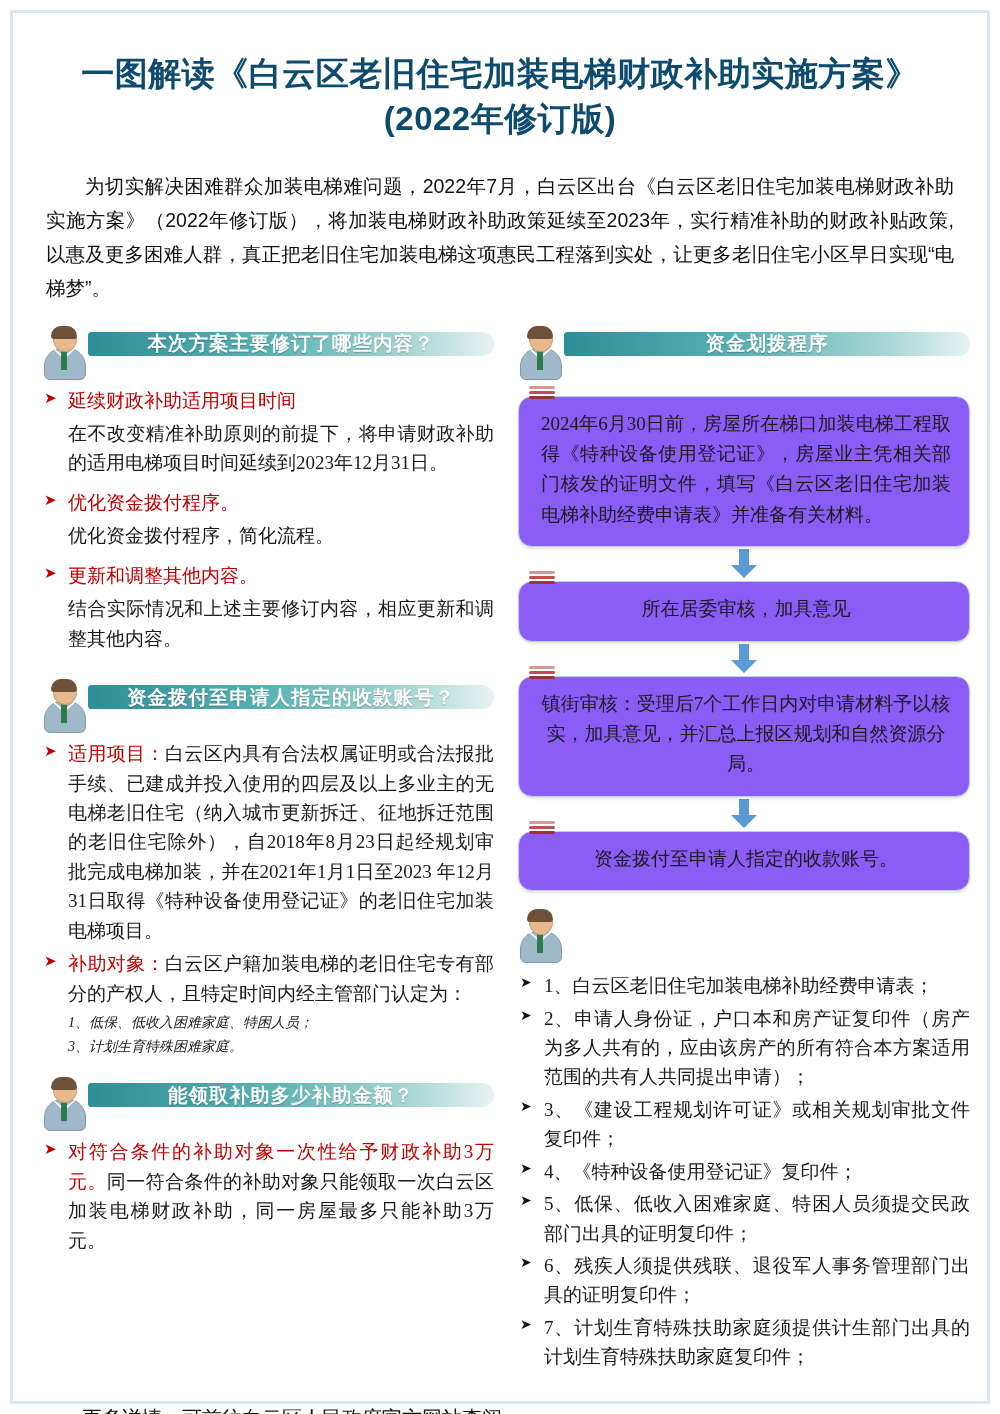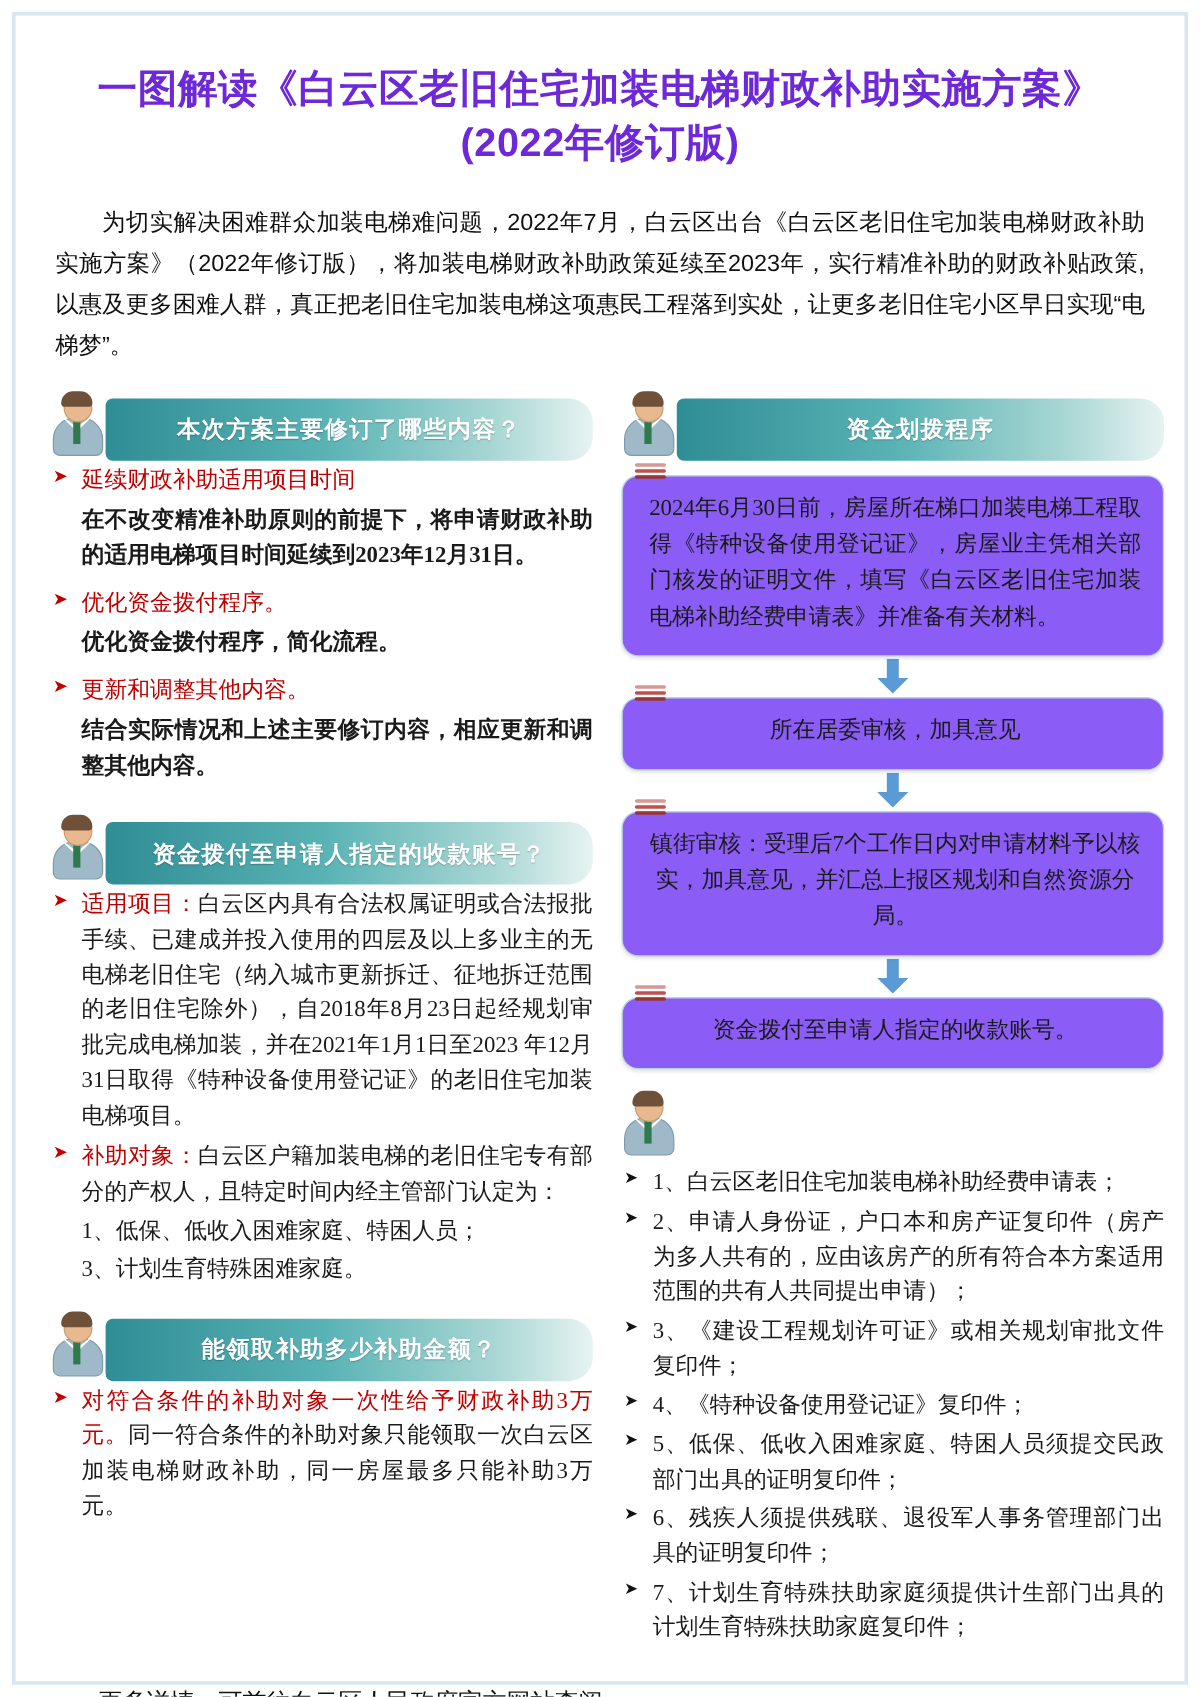--- a/index.html
+++ b/index.html
@@ -18,21 +18,21 @@
   }
   .inner {
     position:absolute; left:28px; top:28px; right:28px; bottom:28px;
   }
   h1.title {
     text-align:center;
     font-family:"Liberation Sans", sans-serif;
     font-weight:bold;
     font-size:33px;
     line-height:1.35;
-    color:#6d28d9;
+    color:#0c4a6e;
     margin:24px 0 0 0;
     letter-spacing:0.5px;
   }
   .title .line2 { display:block; }
   .intro {
     margin:28px 18px 0 18px;
     font-family:"Liberation Sans", sans-serif;
     font-size:19.5px;
     line-height:1.75;
     text-indent:2em;
@@ -74,21 +74,21 @@
   .person .tie {
     position:absolute; left:19px; top:22px; width:6px; height:20px;
     background:#2f7a4d;
   }
   .person .collar {
     position:absolute; left:11px; top:20px; width:22px; height:12px;
     background:#ffffff;
     clip-path:polygon(0 0, 50% 70%, 100% 0, 100% 12%, 50% 100%, 0 12%);
   }
   .banner {
-    position:absolute; left:46px; top:0; right:0; height:52px;
+    position:absolute; left:46px; top:0; right:0; height:24px;
     background:linear-gradient(to right, #2f8d95 0%, #59b3b5 45%, #a9d7d4 80%, #e7f3f2 100%);
     border-radius:6px 20px 20px 6px;
     display:flex; align-items:center; justify-content:center;
     color:#ffffff;
     font-family:"Liberation Sans", sans-serif;
     font-size:19.5px;
     font-weight:bold;
     letter-spacing:1px;
     text-shadow:0 1px 1px rgba(0,0,0,0.25);
   }
@@ -109,23 +109,22 @@
     color:#c00000;
     font-size:15px;
     line-height:1.7;
   }
   .red { color:#c00000; }
   .sub {
     margin:0 0 8px 26px;
     font-size:19px;
     line-height:1.55;
     text-align:justify;
-    font-weight:bold;
-  }
-  .blk { margin:0 0 2px 26px; font-size:19px; line-height:1.55; }
+  }
+  .blk { margin:0 0 2px 26px; font-size:14px; line-height:1.55;font-style:italic; }
 
   
   .flow-box {
     position:relative;
     background:#8b5cf6;
     border:1px solid #b9d4e2;
     border-radius:14px;
     padding:12px 18px 16px 22px;
     font-size:19px;
     line-height:1.6;

